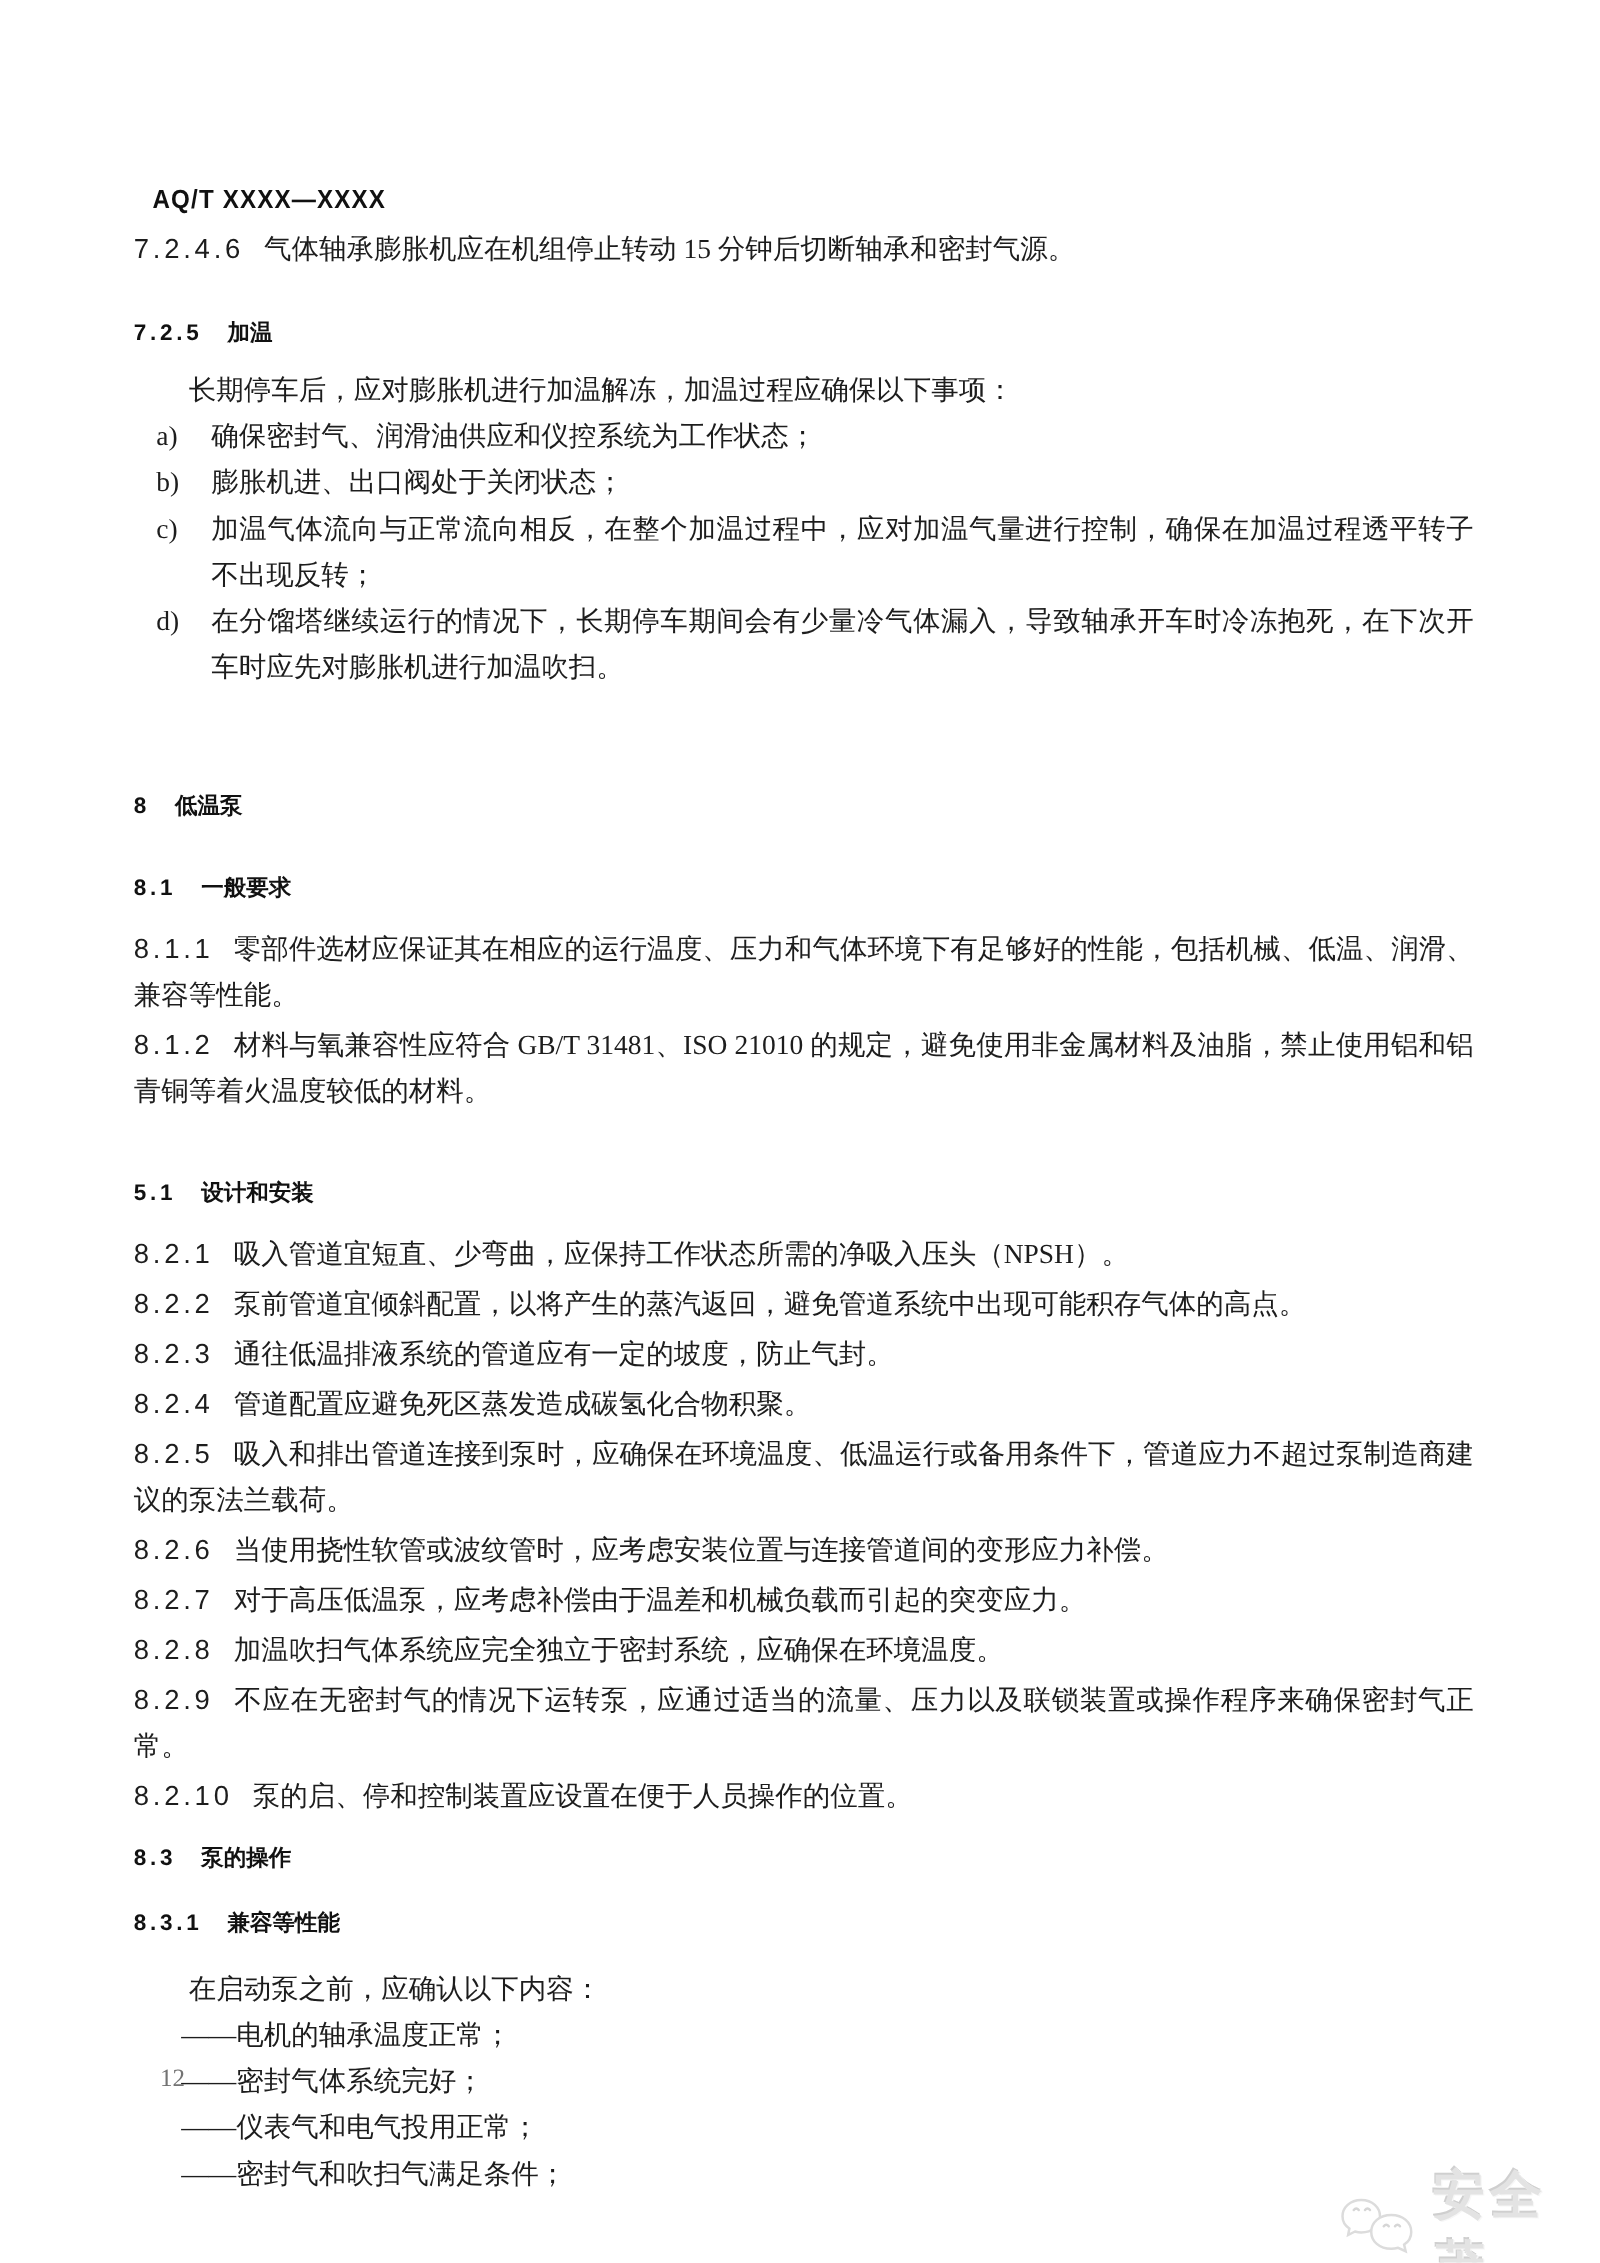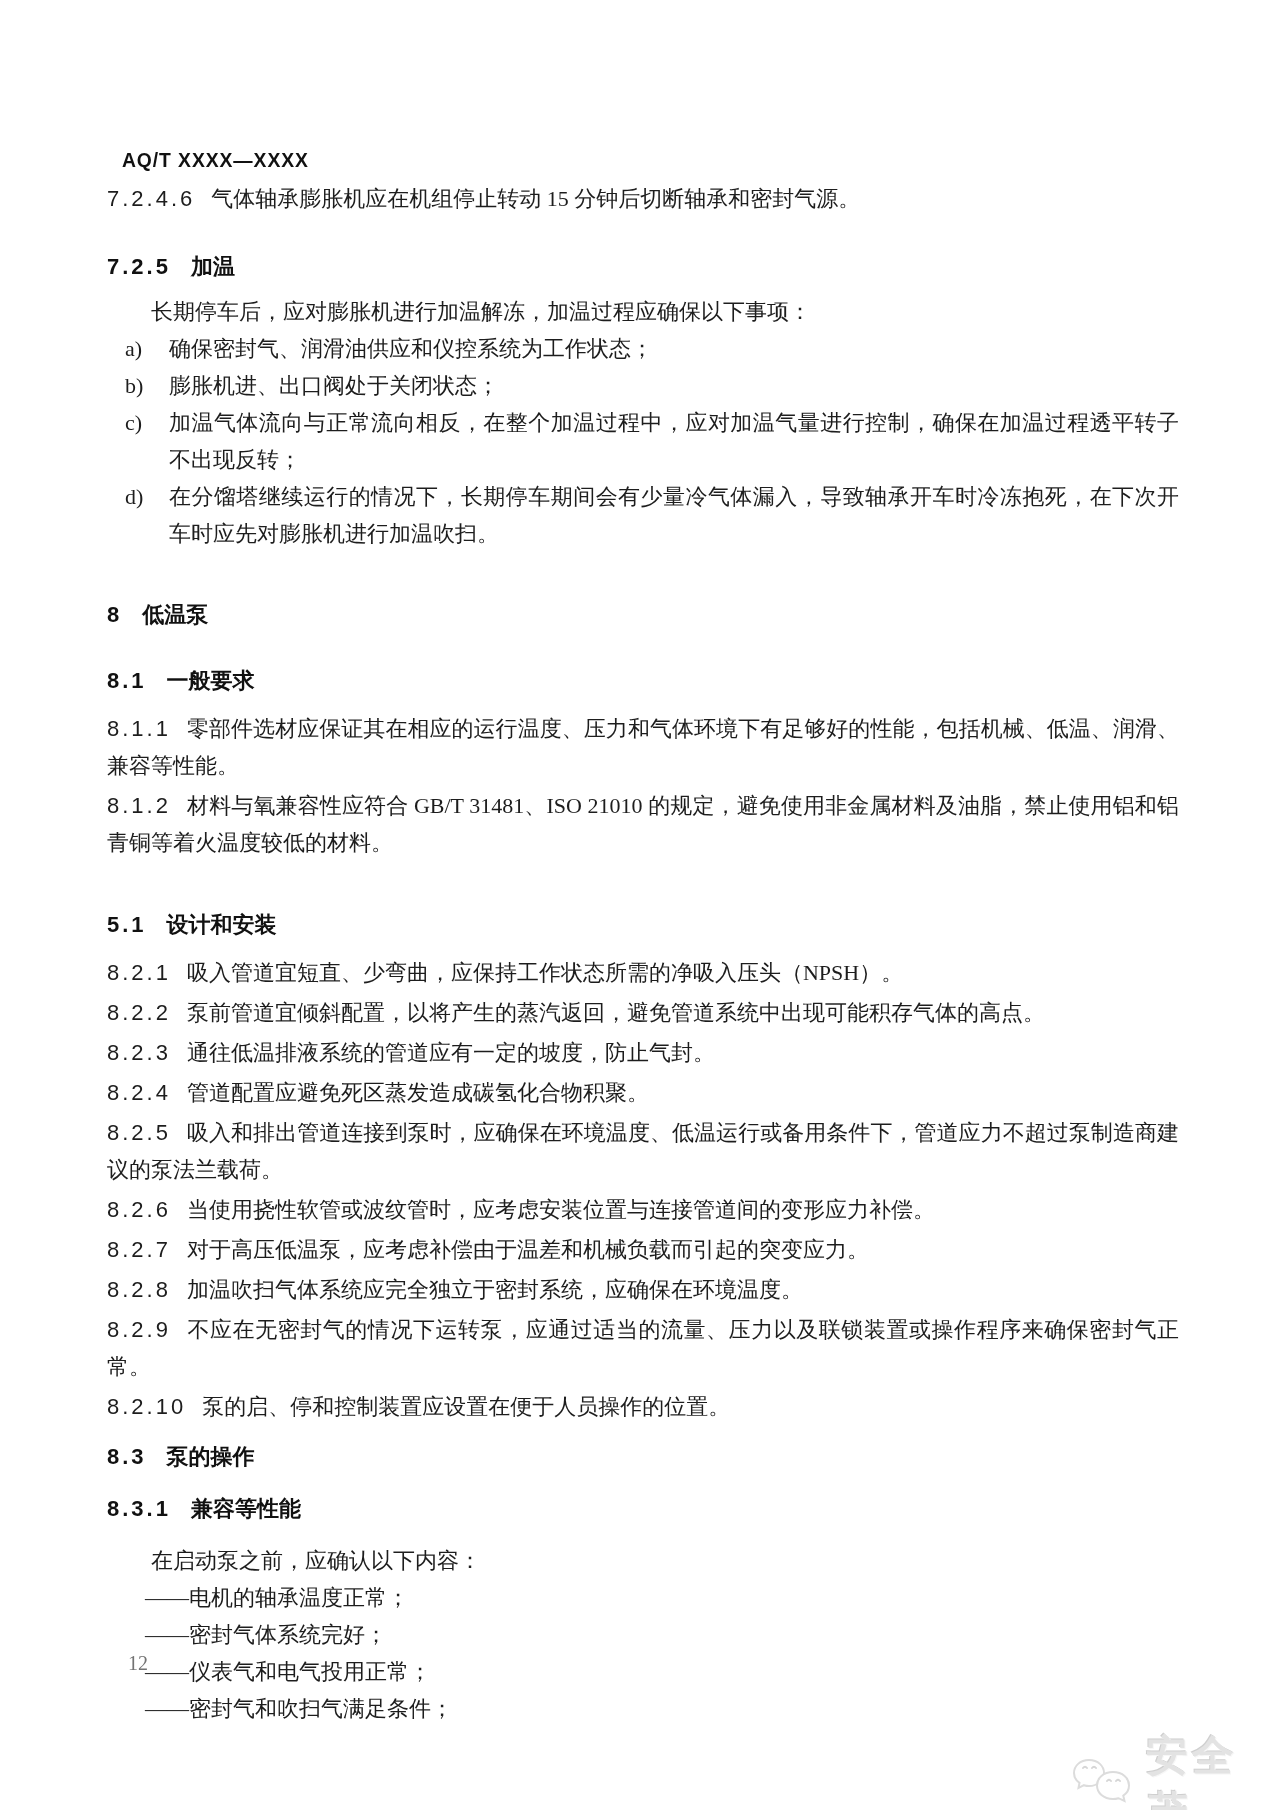--- a/index.html
+++ b/index.html
@@ -20,25 +20,25 @@
     font-size:22px;line-height:37px;text-align:justify;
   }
   p{margin:0;}
   .clause{margin-bottom:3px;}
   .clause .num{
     font-family:"Liberation Sans","DejaVu Sans",sans-serif;
     letter-spacing:3px;margin-right:16px;white-space:nowrap;
   }
   .sec-heading{
     font-family:"Liberation Sans","DejaVu Sans",sans-serif;
-    font-weight:700;font-size:22px;color:#111;text-align:left;
+    font-weight:700;font-size:18px;color:#111;text-align:left;
   }
   .sec-heading .num{letter-spacing:3px;margin-right:20px;font-weight:600;}
   .h-725{margin-top:31px;margin-bottom:8px;}
-  .h-ch8{margin-top:44px;margin-bottom:0;}
+  .h-ch8{margin-top:74px;margin-bottom:0;}
   .h-81{margin-top:29px;margin-bottom:11px;}
   .h-82{margin-top:45px;margin-bottom:11px;}
   .h-83{margin-top:13px;margin-bottom:0;}
   .h-831{margin-top:15px;margin-bottom:15px;}
   .intro{text-indent:44px;margin-bottom:0;}
   .letter-list{margin:0;}
   .letter-item{display:flex;margin:0;}
   .letter-item .marker{
     flex:0 0 62px;padding-left:18px;box-sizing:border-box;
     font-family:"Liberation Serif","DejaVu Serif",serif;

